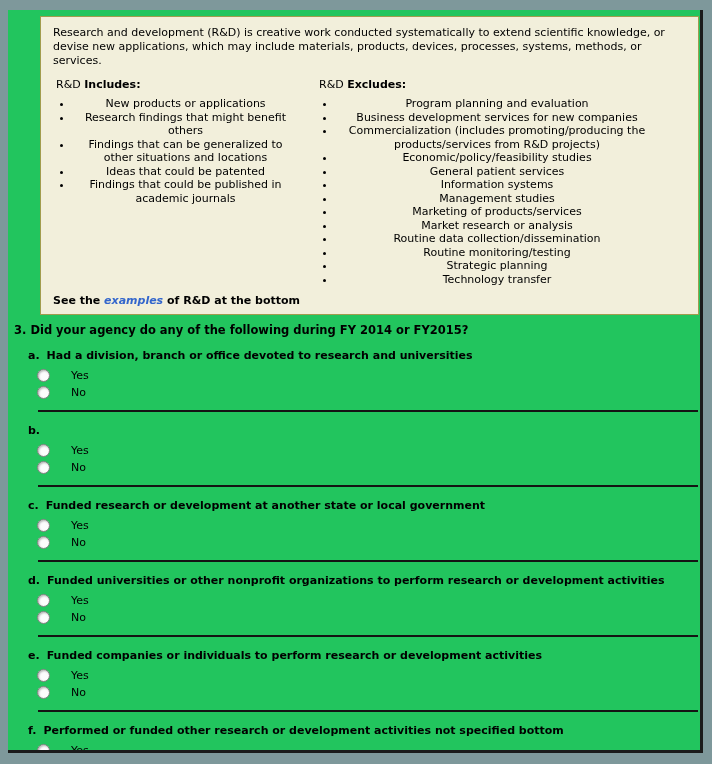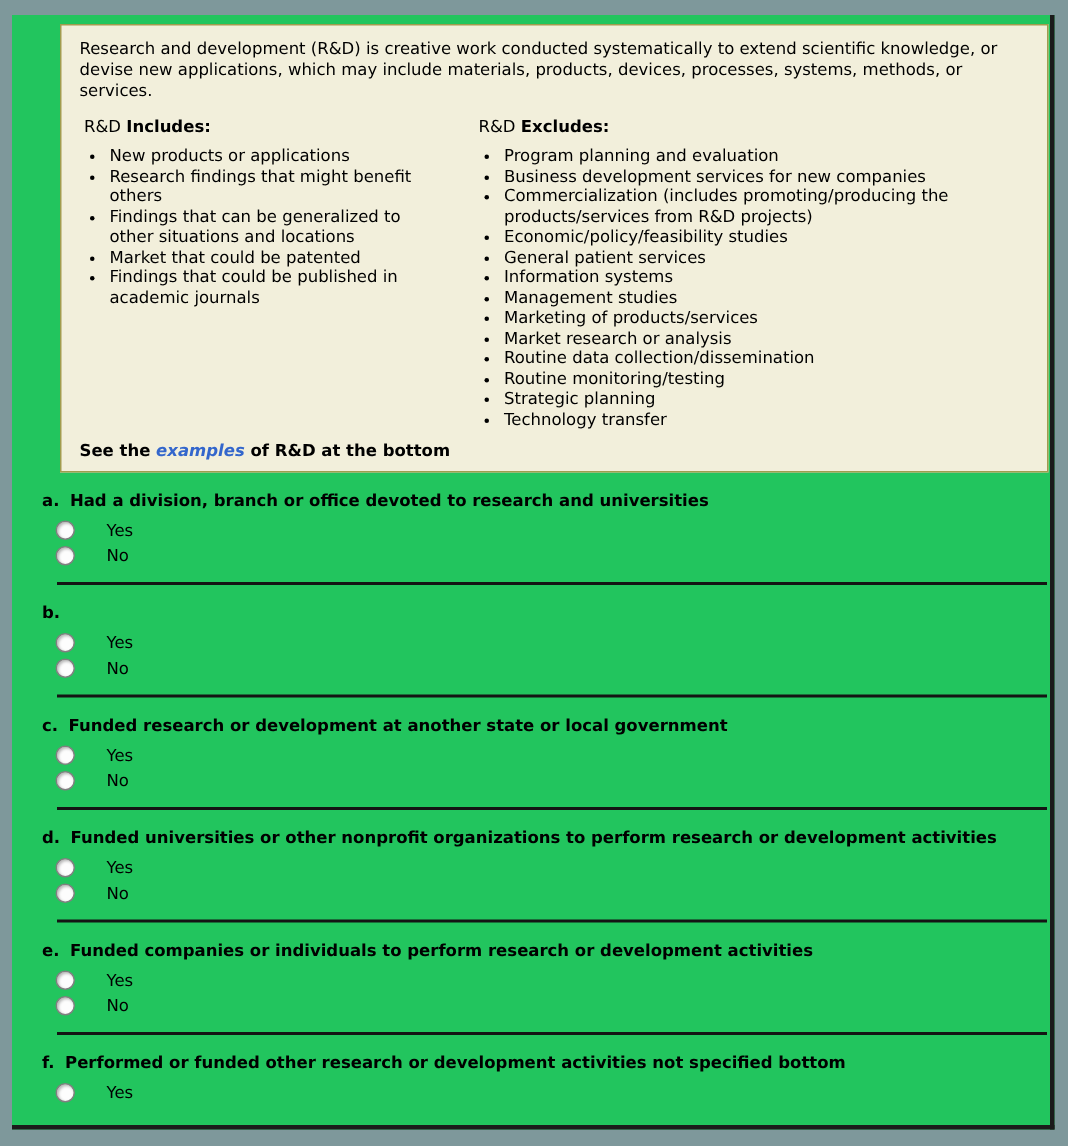--- a/index.html
+++ b/index.html
@@ -50,20 +50,21 @@
   .col-excludes { flex: 1; }
   .col-heading {
     font-size: 11px;
     line-height: 13px;
   }
   .col-heading .bold { font-weight: bold; }
   .defbox ul {
     margin: 6px 0 0 0;
     padding-left: 17px;
     list-style: disc;
+    text-align: center;
   }
   .defbox li {
     font-size: 11px;
     line-height: 13.5px;
     margin: 0;
   }
   .col-includes li { max-width: 225px; }
   .col-excludes li { max-width: 322px; }
   .examples-note {
     margin-top: 8px;
@@ -129,21 +130,21 @@
     <div class="cols">
       <div class="col-includes">
         <div class="col-heading">
           <span>R&amp;D</span>
           <span class="bold">Includes:</span>
         </div>
         <ul>
           <li>New products or applications</li>
           <li>Research findings that might benefit others</li>
           <li>Findings that can be generalized to other situations and locations</li>
-          <li>Market that could be patented</li>
+          <li>Ideas that could be patented</li>
           <li>Findings that could be published in academic journals</li>
         </ul>
       </div>
       <div class="col-excludes">
         <div class="col-heading">
           <span>R&amp;D</span>
           <span class="bold">Excludes:</span>
         </div>
         <ul>
           <li>Program planning and evaluation</li>
@@ -163,20 +164,24 @@
       </div>
     </div>
 
     <div class="examples-note">
       <span>See the</span>
       <a>examples</a>
       <span>of R&amp;D at the bottom</span>
     </div>
   </div>
 
+  <div class="q-heading">
+    <span>3.</span>
+    <span>Did your agency do any of the following during FY 2014 or FY2015?</span>
+  </div>
 
   <div>
     <div class="sub-heading">
       <span>a.</span>
       <span>Had a division, branch or office devoted to research and universities</span>
     </div>
     <label class="radio-row">
       <span class="radio"></span>
       <span>Yes</span>
     </label>

